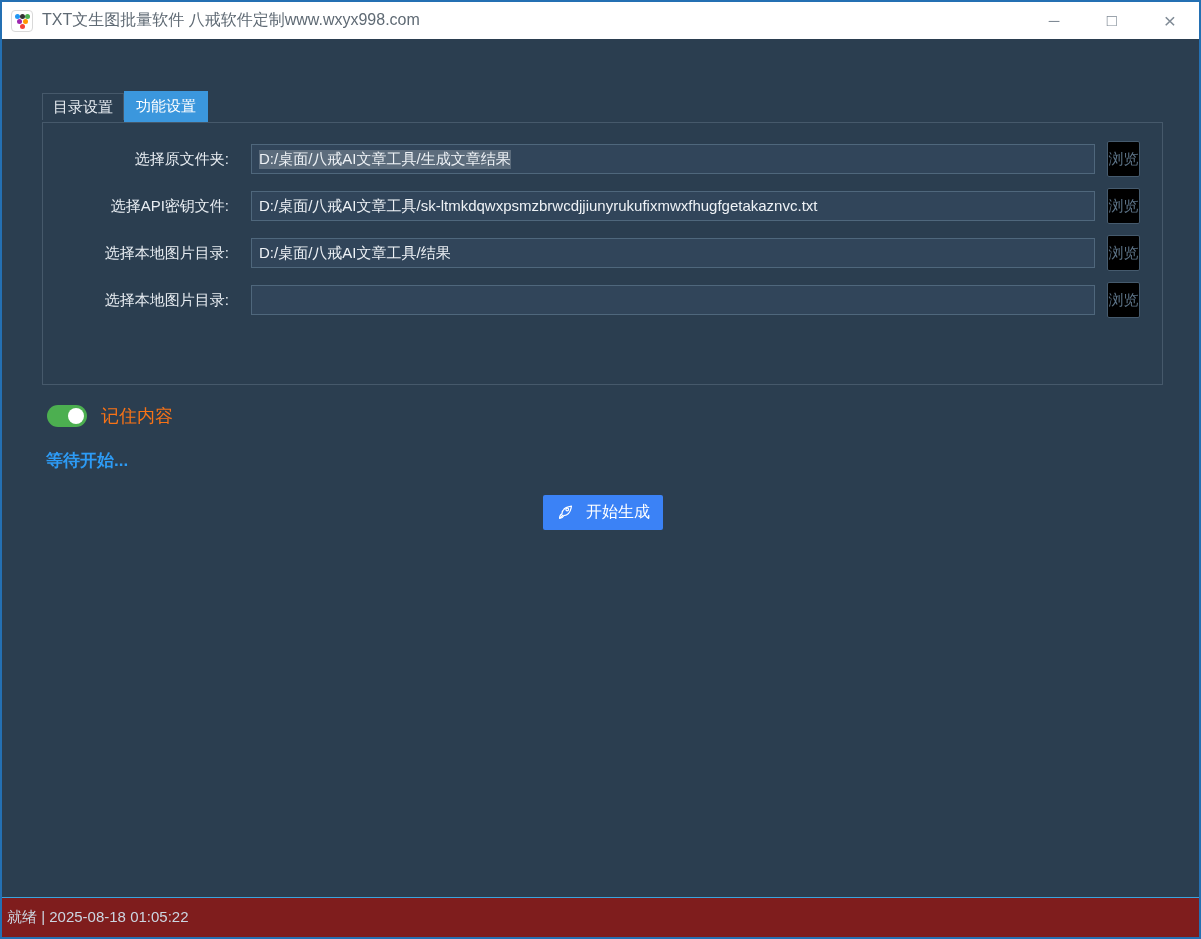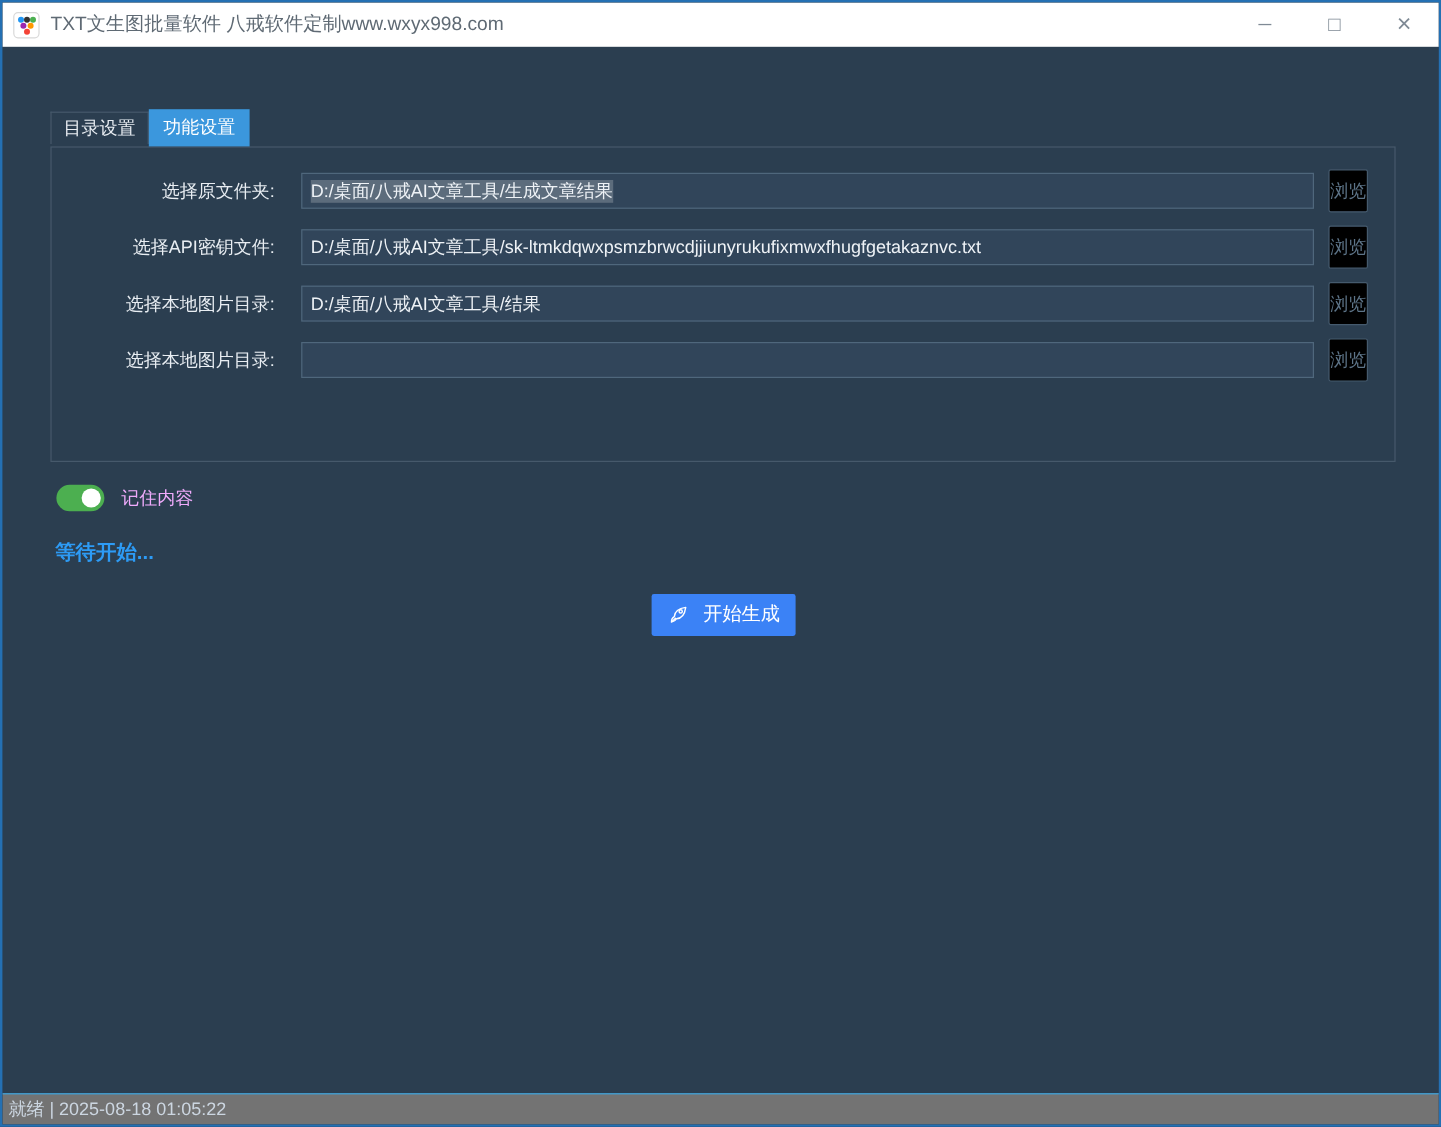--- a/index.html
+++ b/index.html
@@ -90,21 +90,21 @@
     display: flex; align-items: center;
   }
   .toggle {
     width: 40px; height: 22px; border-radius: 11px;
     background: #4caf50; position: relative;
   }
   .toggle .knob {
     position: absolute; right: 3px; top: 3px;
     width: 16px; height: 16px; border-radius: 50%; background: #ffffff;
   }
-  .toggle-label { margin-left: 14px; font-size: 15px; color: #f0abfc; }
+  .toggle-label { margin-left: 14px; font-size: 18px; color: #f97316; }
   
   .wait-text {
     position: absolute; left: 44px; top: 447px;
     font-size: 17px; font-weight: bold; color: #2d9bf5;
   }
   
   .start-btn {
     position: absolute; left: 541px; top: 493px;
     width: 120px; height: 35px;
     background: #3b82f6; border: none; border-radius: 2px;
@@ -139,22 +139,22 @@
     background: #2e3c4b; display: flex; align-items: center; justify-content: center;
   }
   .vscroll .arrow.up { top: 0; }
   .vscroll .arrow.down { bottom: 0; }
   .vscroll .tri { width: 0; height: 0; border-left: 4px solid transparent; border-right: 4px solid transparent; }
   .vscroll .tri.up { border-bottom: 5px solid #6a7c8e; }
   .vscroll .tri.down { border-top: 5px solid #6a7c8e; }
   .vscroll .thumb { position: absolute; left: 0; right: 0; top: 15px; bottom: 15px; background: #576c7f; }
   
   .statusbar {
-    position: absolute; left: 0; right: 0; bottom: 0; height: 26px;
-    background: #737373; border-top: 1px solid #3aa4de;
+    position: absolute; left: 0; right: 0; bottom: 0; height: 40px;
+    background: #7f1d1d; border-top: 1px solid #3aa4de;
     display: flex; align-items: center;
     padding-left: 5px;
     font-size: 15px; color: #ccd6e1;
   }
 </style>
 </head>
 <body>
 
 <div class="window">
 

